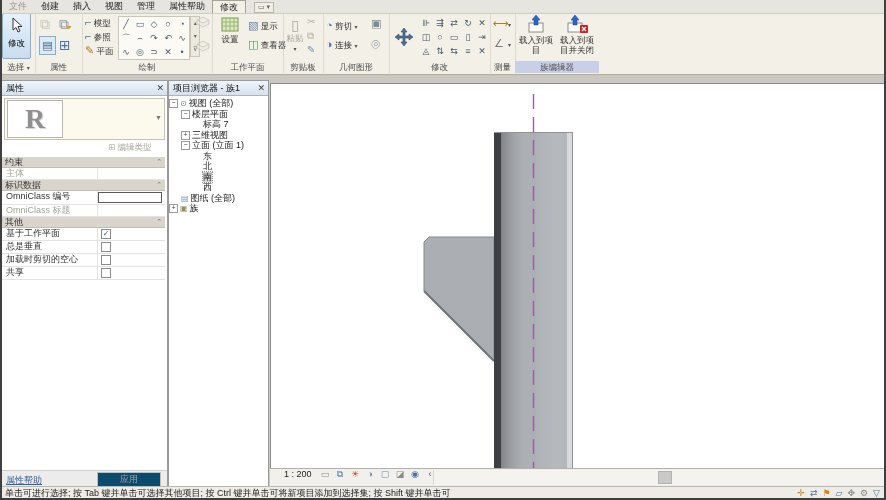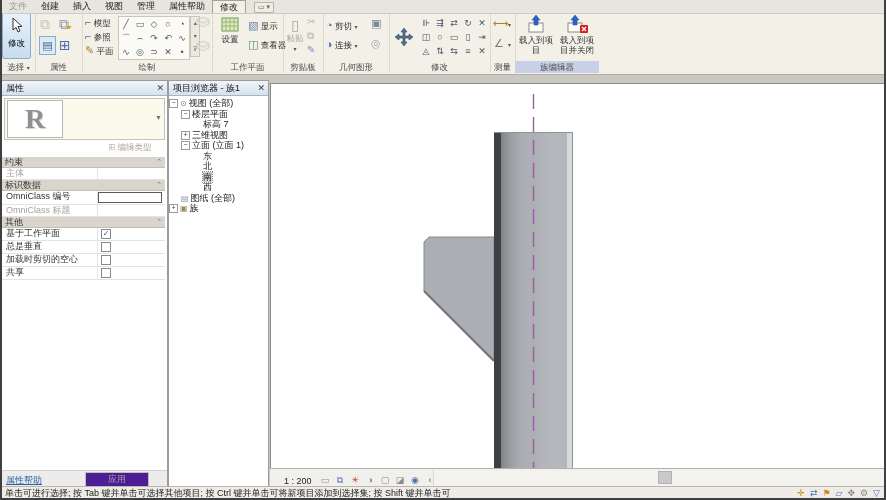--- a/index.html
+++ b/index.html
@@ -72,39 +72,39 @@
   .plab{position:absolute;left:4px;top:0;color:#333;white-space:nowrap}
   .plab.dis{color:#a3a39c}
   .pval{position:absolute;left:95px;top:0;right:0;bottom:0;border-left:1px solid #e3e3e3}
   .inputbox{position:absolute;left:96px;top:1px;width:62px;height:9px;background:#fff;
             border:1px solid #5a5a5a}
   .cbx{position:absolute;left:99px;top:1px;width:8px;height:8px;background:#fff;
        border:1px solid #8a8a8a;font-size:8px;line-height:8px;text-align:center;color:#2a5aa0}
   .pfoot{position:absolute;left:0;right:0;bottom:0;height:16px;background:#ececec;
          border-top:1px solid #cfcfcf;font-size:9px}
   .helplink{position:absolute;left:4px;top:3px;color:#2e5fa3;text-decoration:underline}
-  .applybtn{position:absolute;right:18px;top:1px;width:62px;height:13px;background:#4c1d95;
+  .applybtn{position:absolute;right:6px;top:1px;width:62px;height:13px;background:#0c4a6e;
             border:1px solid #c2bfb6;color:#a5a29a;text-align:center;line-height:13px;font-size:9px}
   
   #browser{left:168px;top:80px;width:99px;height:406px;background:#fff}
   .tree{position:absolute;left:0;top:17px;right:0;font-size:9px;color:#222}
   .trow{height:10.5px;line-height:10.5px;position:relative;white-space:nowrap}
   .exp{display:inline-block;width:7px;height:7px;border:1px solid #9a9a9a;background:#fff;
        font-size:7px;line-height:6px;text-align:center;color:#444;vertical-align:1px;margin-right:2px}
   .ticon{display:inline-block;font-size:8px;color:#6a7a99;margin-right:2px}
   .trow .lbl{cursor:default}
   .trow.sel .lbl{background:#d6d6d6;outline:1px dotted #8a8a8a}
   .ind1{padding-left:12px}.ind3{padding-left:34px}
   
   #canvas{left:270px;top:83px;width:614px;height:385px;background:#fff;
           border-left:1px solid #8c8c8c;border-top:1px solid #8c8c8c;position:absolute;z-index:2}
   
   #viewbar{left:270px;top:468px;width:614px;height:17px;background:#f1f0ed;
            border-top:1px solid #b3b0a9;position:absolute;z-index:3;font-size:9px;color:#222;
-           display:flex;align-items:flex-end}
+           display:flex;align-items:flex-start}
   .vscale{margin-left:14px;margin-right:8px;white-space:nowrap}
   .vicons{display:flex;gap:4px;font-size:9px}
   .vicons span{width:11px;text-align:center;cursor:default}
   .hscroll{position:absolute;left:163px;top:1px;right:0;bottom:1px;background:#f4f3f0;
            border-left:1px solid #d8d6d0}
   .hthumb{position:absolute;left:224px;top:1px;width:12px;bottom:1px;background:#c9c9c9;
           border:1px solid #b2b2b2}
   
   #status{left:2px;right:2px;top:486px;height:12px;background:#efece7;
           border-top:1px solid #bab7b0;position:absolute;z-index:6;font-size:9px;color:#222;

